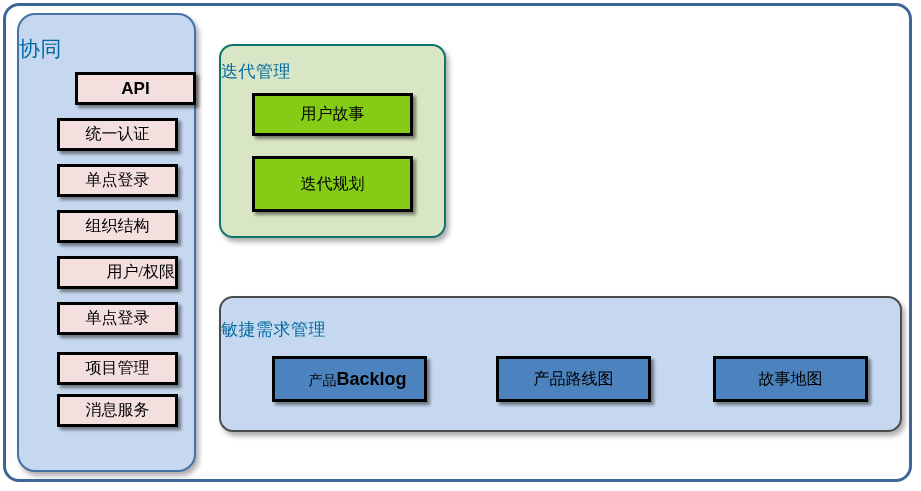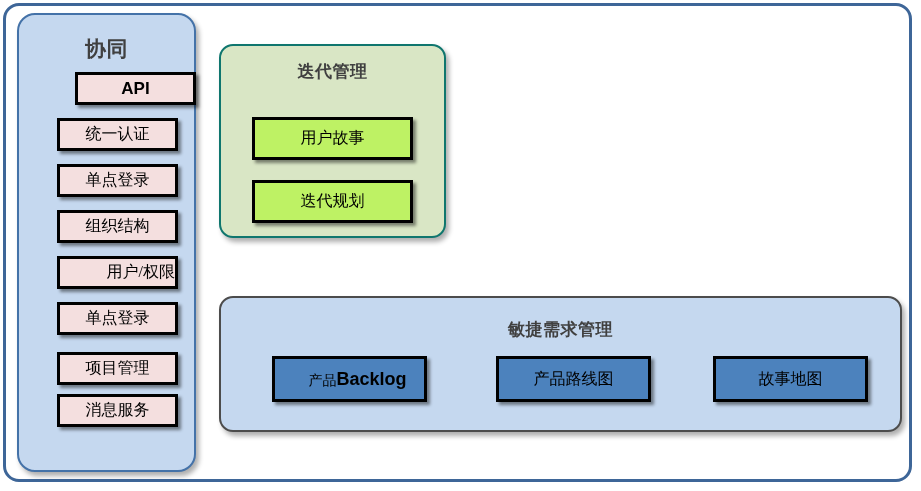--- a/index.html
+++ b/index.html
@@ -37,23 +37,23 @@
     position: absolute;
     box-sizing: border-box;
     border-radius: 14px;
     box-shadow: 3px 4px 5px rgba(0,0,0,0.32);
   }
 
   .panel-title {
     position: absolute;
     left: 0;
     right: 0;
-    text-align: center;
-    font-weight: bold;
-    color: #404040;
+    text-align: left;
+    font-weight: normal;
+    color: #0369a1;
     letter-spacing: 0.5px;
   }
 
   
   .sidebar-panel {
     left: 17px;
     top: 13px;
     width: 179px;
     height: 459px;
     background: #c5d8ef;
@@ -131,23 +131,22 @@
   }
   .chip-sidebar.bold-label {
     font-family: "Liberation Sans", "DejaVu Sans", sans-serif;
     font-weight: bold;
     font-size: 17px;
     margin-left: 18px;
   }
 
   
   .chip-green {
-    background: #bef264;
-    font-size: 16px;
-    margin-top: 24px;
+    background: #84cc16;
+    font-size: 16px;
   }
 
   
   .chip-purple {
     background: #8a6ba8;
     font-size: 16px;
   }
 
   
   .chip-blue {
@@ -212,21 +211,21 @@
     </div>
   </div>
 
   <div class="panel iteration-panel">
     <div class="panel-title">迭代管理</div>
 
     <div class="chip chip-green" style="left:31px; top:47px; width:161px; height:43px;">
       <span>用户故事</span>
     </div>
 
-    <div class="chip chip-green" style="left:31px; top:110px; width:161px; height:43px;align-items:center;">
+    <div class="chip chip-green" style="left:31px; top:110px; width:161px; height:56px;align-items:center;">
       <span>迭代规划</span>
     </div>
   </div>
 
 
   <div class="panel agile-panel">
     <div class="panel-title">敏捷需求管理</div>
 
     <div class="chip chip-blue" style="left:51px; top:58px; width:155px; height:46px;">
       <span class="mixed-label"><span class="cjk">产品</span><span class="latin">Backlog</span></span>

